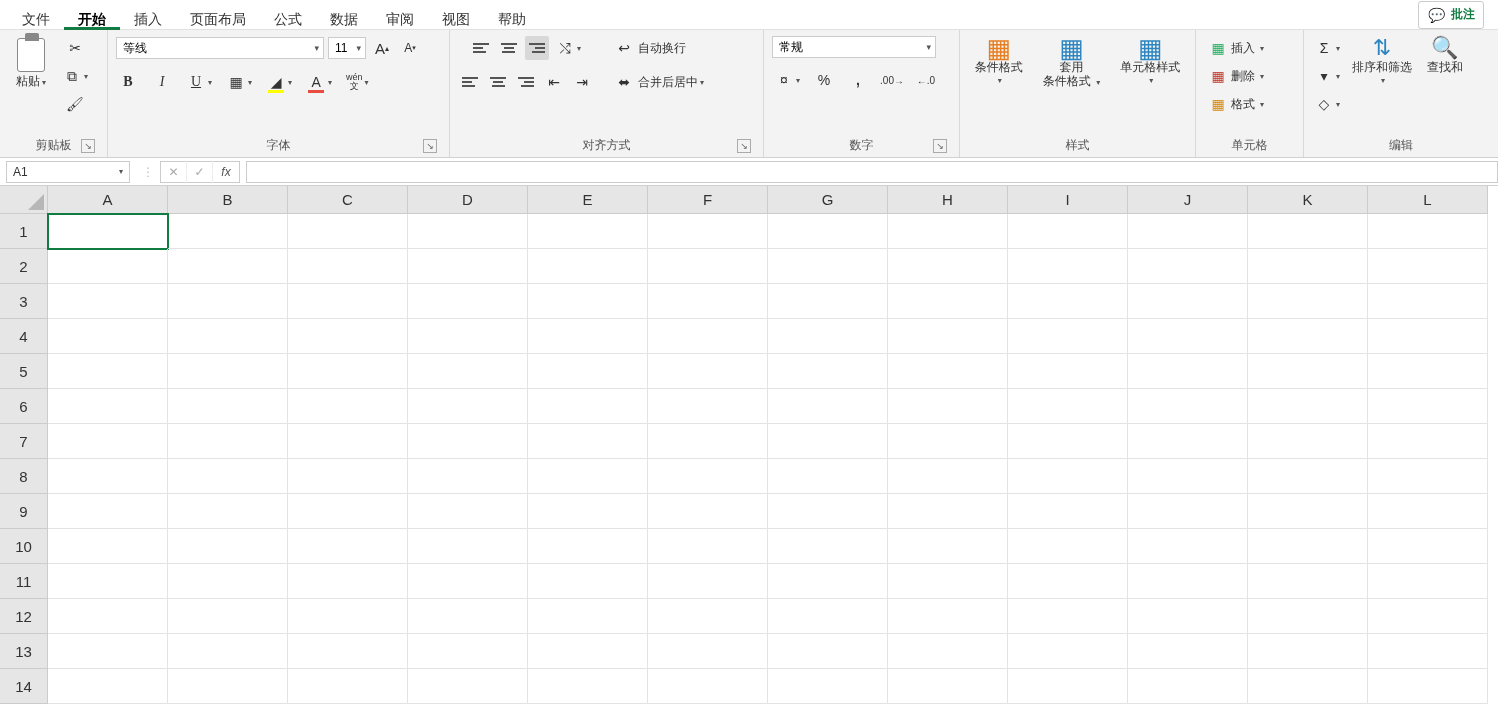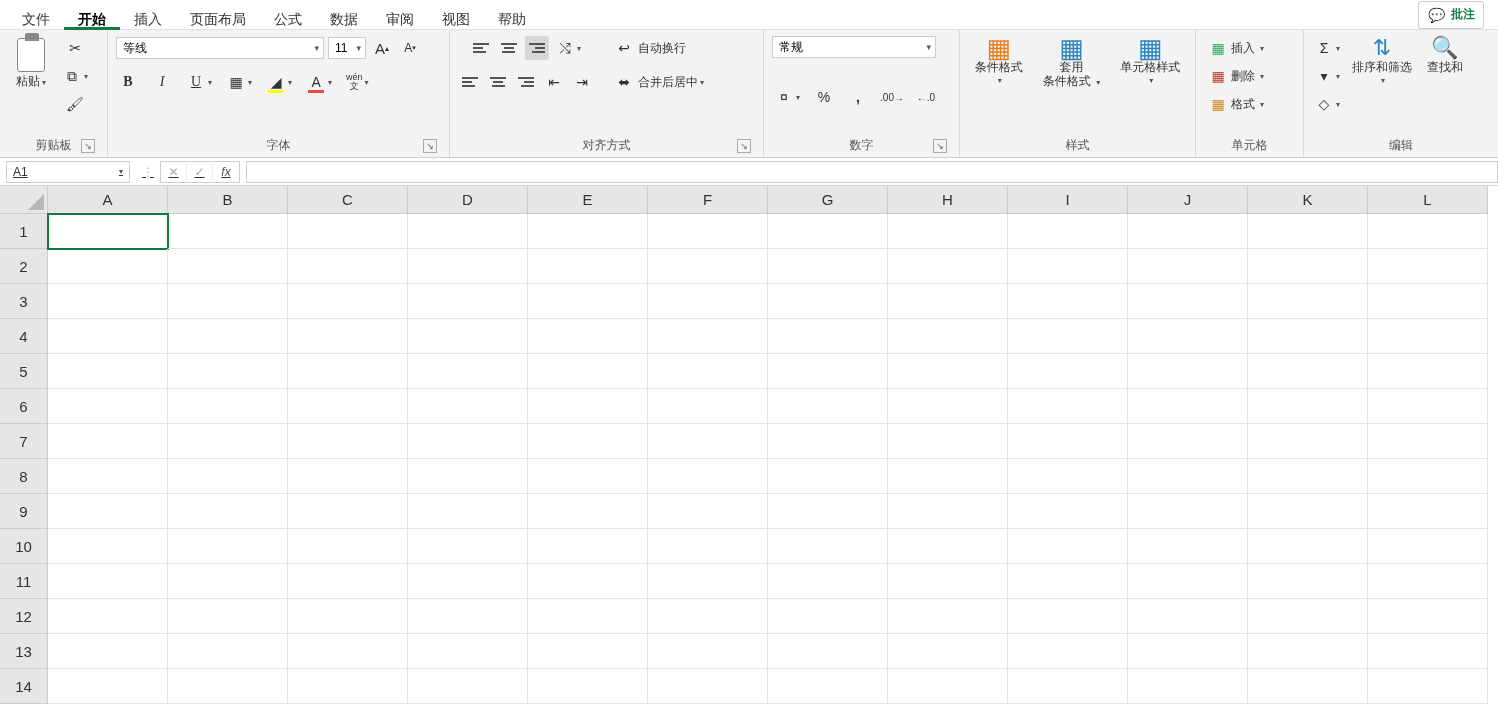--- a/index.html
+++ b/index.html
@@ -43,21 +43,21 @@
 .ico-italic { font-style: italic; font-family: serif; }
 .ico-bold { font-weight: bold; font-family: serif; }
 .color-bar { display: block; width: 16px; height: 3px; margin-top: -2px; }
 
 .align-ico span { display: block; width: 16px; height: 2px; background: #555; margin: 2px 0; }
 .align-ico.l span:nth-child(2){width:10px;} .align-ico.l span:nth-child(3){width:13px;}
 .align-ico.c span { margin-left:auto; margin-right:auto; } .align-ico.c span:nth-child(2){width:10px;} .align-ico.c span:nth-child(3){width:13px;}
 .align-ico.r span { margin-left:auto;} .align-ico.r span:nth-child(2){width:10px;} .align-ico.r span:nth-child(3){width:13px;}
 
 
-.name-bar { display: flex; align-items: center; height: 28px; border-bottom: 1px solid #d0d0d0; background: #fff; text-decoration: underline; }
+.name-bar { display: flex; align-items: center; height: 28px; border-bottom: 1px solid #d0d0d0; background: #fff; }
 .name-box { width: 124px; height: 22px; border: 1px solid #ccc; margin: 0 6px; padding: 0 6px; font-size: 12px; display: flex; align-items: center; justify-content: space-between; }
 .fx-btns { display: flex; align-items: center; height: 22px; border: 1px solid #ccc; margin-right: 6px; }
 .fx-btns .btn { color: #aaa; width: 26px; border-right: 1px solid #eee; }
 .fx-btns .btn:last-child { border-right: none; font-style: italic; color: #555; }
 .formula-input { flex: 1; height: 22px; border: 1px solid #ccc; padding: 0 6px; }
 
 
 .sheet { position: relative; height: 536px; overflow: hidden; }
 .col-headers { display: flex; height: 28px; }
 .select-all { width: 48px; height: 28px; background: #e6e6e6; border-right: 1px solid #ccc; border-bottom: 1px solid #ccc; position: relative; }
@@ -242,21 +242,21 @@
           </div>
       </div>
     </div>
     <div class="group-title">
       <span>对齐方式</span>
       <span class="launcher">↘</span>
     </div>
   </div>
 
   <div class="group" style="width:196px">
-    <div class="group-body col" style="align-items:flex-start;gap:27px">
+    <div class="group-body col" style="align-items:flex-start;gap:10px">
       <span class="combo">
           <input class="numfmt-select" value="常规" style="">
         </span>
       <div class="row" style="gap:10px">
         <div class="btn">
             <span class="ico">¤</span>
             <span class="drop-caret">▾</span>
           </div>
         <div class="btn">
             <span class="ico">%</span>

